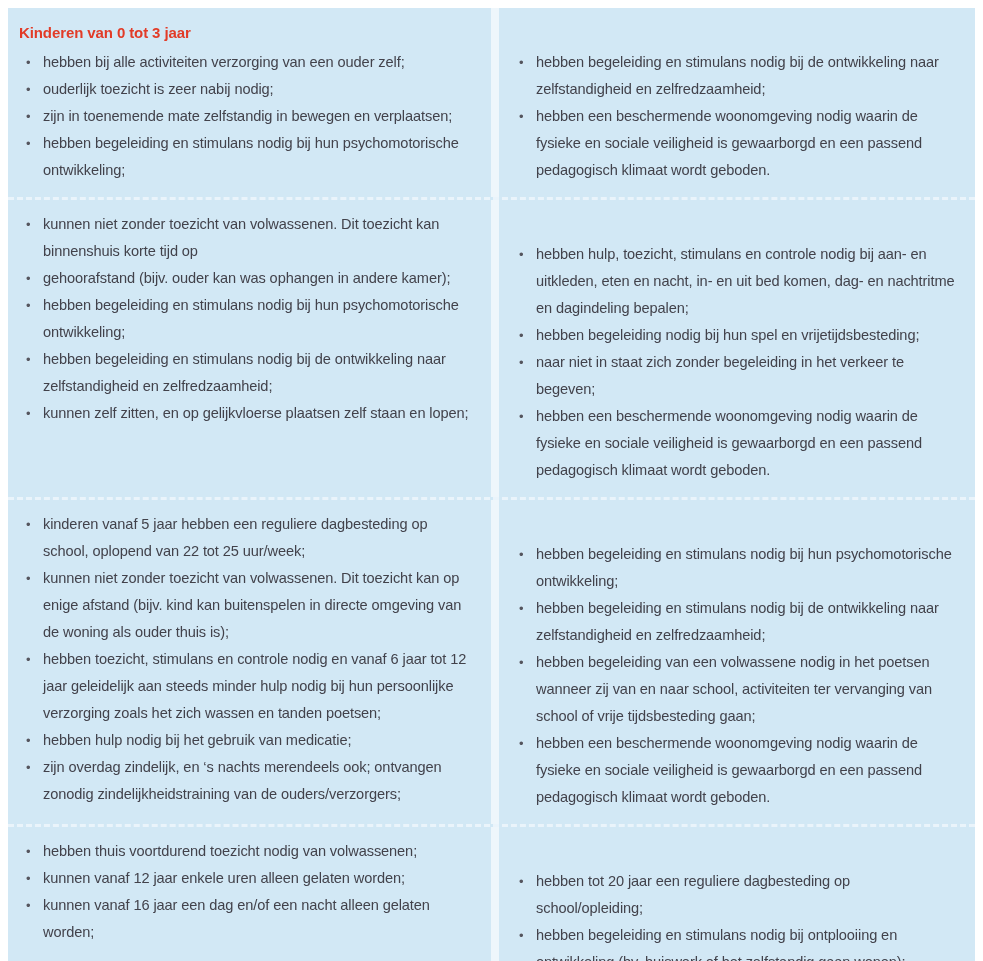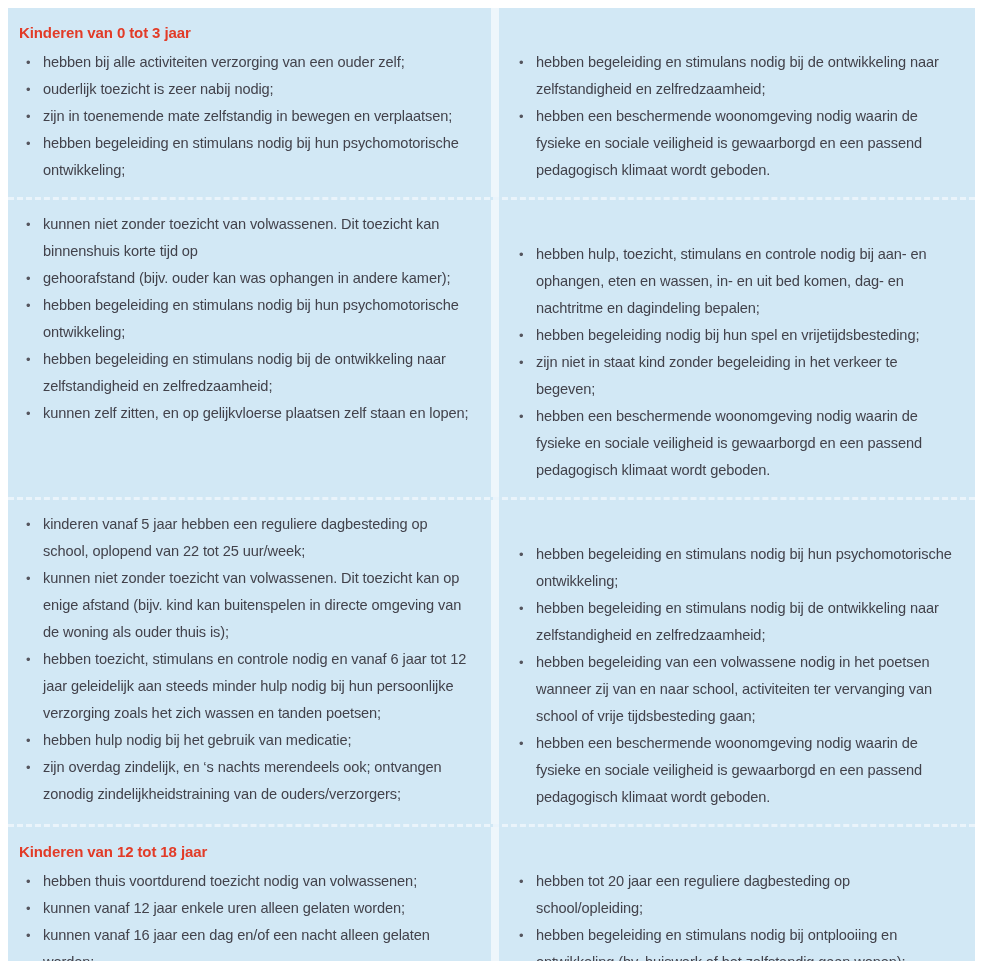--- a/index.html
+++ b/index.html
@@ -143,29 +143,29 @@
               <span class="dot">•</span>
               <span class="txt">kunnen zelf zitten, en op gelijkvloerse plaatsen zelf staan en lopen;</span>
             </li>
           </ul>
       </div>
       <div class="vdivider"></div>
       <div class="cell right">
         <ul class="bullets">
             <li>
               <span class="dot">•</span>
-              <span class="txt">hebben hulp, toezicht, stimulans en controle nodig bij aan- en ophangen, eten en wassen, in- en uit bed komen, dag- en nachtritme en dagindeling bepalen;</span>
+              <span class="txt">hebben hulp, toezicht, stimulans en controle nodig bij aan- en uitkleden, eten en nacht, in- en uit bed komen, dag- en nachtritme en dagindeling bepalen;</span>
             </li>
             <li>
               <span class="dot">•</span>
               <span class="txt">hebben begeleiding nodig bij hun spel en vrijetijdsbesteding;</span>
             </li>
             <li>
               <span class="dot">•</span>
-              <span class="txt">zijn niet in staat kind zonder begeleiding in het verkeer te begeven;</span>
+              <span class="txt">naar niet in staat zich zonder begeleiding in het verkeer te begeven;</span>
             </li>
             <li>
               <span class="dot">•</span>
               <span class="txt">hebben een beschermende woonomgeving nodig waarin de fysieke en sociale veiligheid is gewaarborgd en een passend pedagogisch klimaat wordt geboden.</span>
             </li>
           </ul>
       </div>
     </div>
 
     <div class="row">
@@ -211,21 +211,20 @@
             <li>
               <span class="dot">•</span>
               <span class="txt">hebben een beschermende woonomgeving nodig waarin de fysieke en sociale veiligheid is gewaarborgd en een passend pedagogisch klimaat wordt geboden.</span>
             </li>
           </ul>
       </div>
     </div>
 
     <div class="row">
       <div class="cell left">
-        <h3 class="section-title">Kinderen van 12 tot 18 jaar</h3>
         <ul class="bullets">
             <li>
               <span class="dot">•</span>
               <span class="txt">hebben thuis voortdurend toezicht nodig van volwassenen;</span>
             </li>
             <li>
               <span class="dot">•</span>
               <span class="txt">kunnen vanaf 12 jaar enkele uren alleen gelaten worden;</span>
             </li>
             <li>

